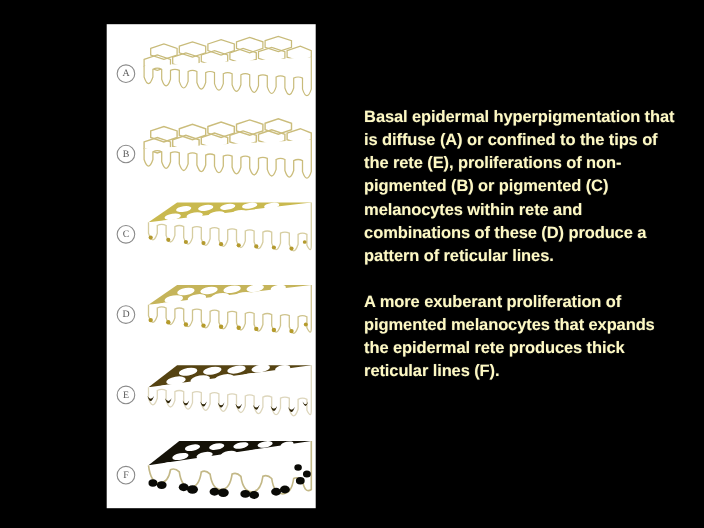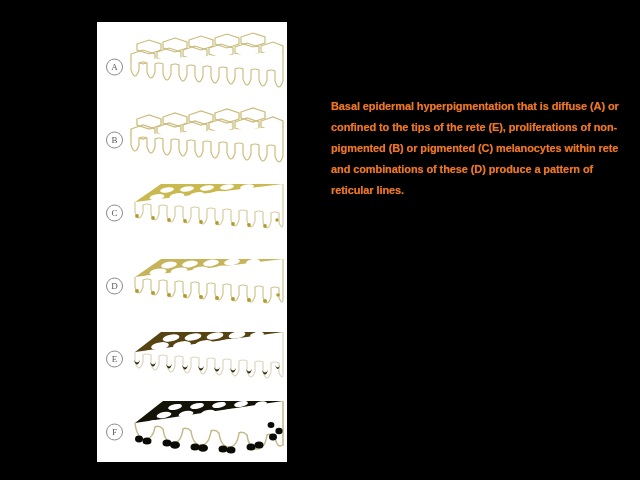--- a/index.html
+++ b/index.html
@@ -68,24 +68,24 @@
   }
 
   
   #text-column {
     position: absolute;
     left: 331px;
     top: 96px;
     width: 290px;
   }
   .para {
-    color: #f97316;
+    color: #fef9c3;
     font-family: "Liberation Sans", sans-serif;
     font-weight: bold;
-    font-size: 11px;
+    font-size: 15px;
     line-height: 21px;
     letter-spacing: -0.1px;
     margin: 0;
     text-shadow: 0 0 1px rgba(255,255,255,0.35);
   }
   .para + .para {
     margin-top: 21px;
   }
 </style>
 </head>
@@ -346,15 +346,16 @@
             <ellipse cx="144" cy="30" rx="3.4" ry="3.0"></ellipse>
           </g>
         </svg>
       </div>
     </div>
 
   </div>
 
   <div id="text-column">
     <p class="para">Basal epidermal hyperpigmentation that is diffuse (A) or confined to the tips of the rete (E), proliferations of non-pigmented (B) or pigmented (C) melanocytes within rete and combinations of these (D) produce a pattern of reticular lines.</p>
+    <p class="para">A more exuberant proliferation of pigmented melanocytes that expands the epidermal rete produces thick reticular lines (F).</p>
   </div>
 
 </div>
 
 </body></html>

